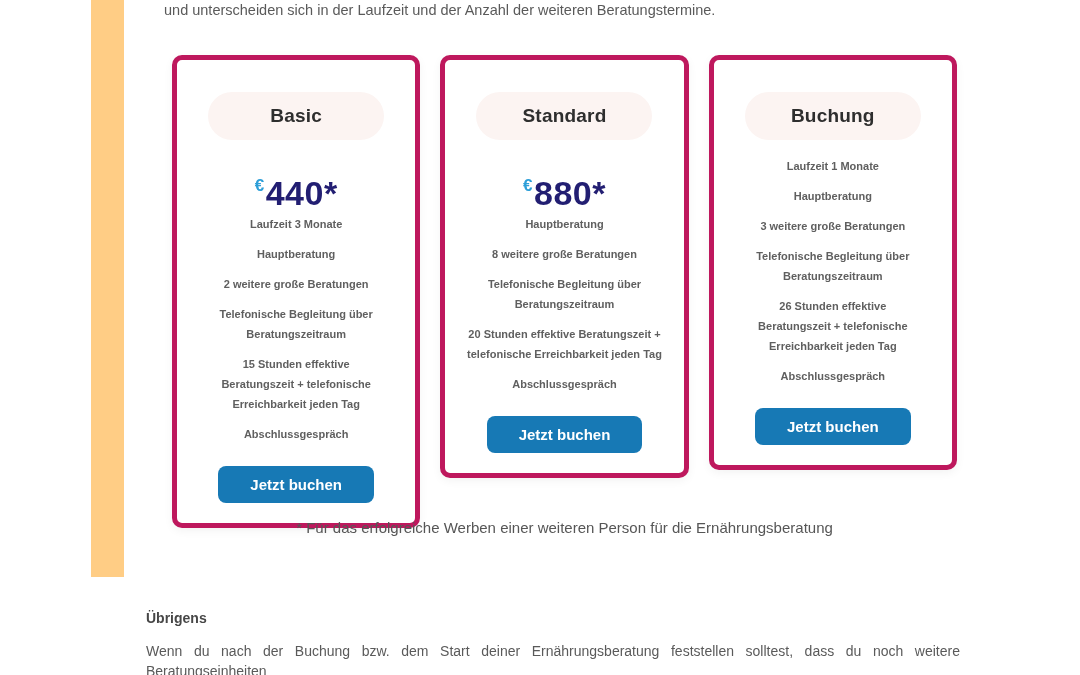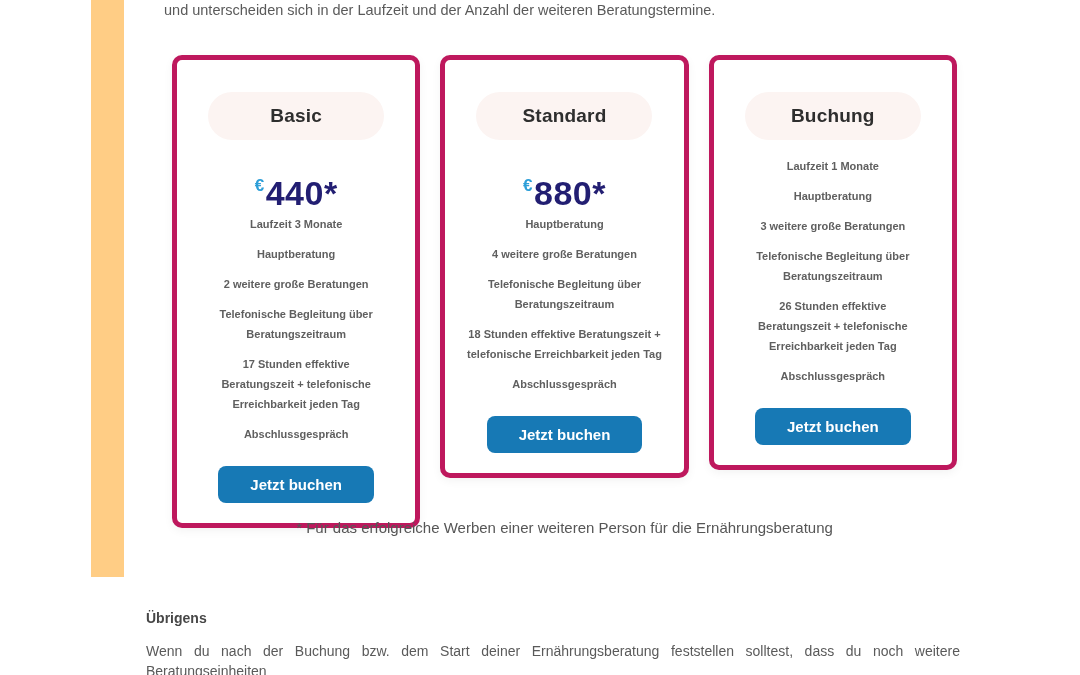--- a/index.html
+++ b/index.html
@@ -148,39 +148,39 @@
       <div class="pill">
         <span class="plan-name">Basic</span>
       </div>
       <div class="price"><span class="euro">€</span><span>440*</span></div>
       <div class="features">
         <p class="feature">Laufzeit 3 Monate</p>
         <p class="feature">Hauptberatung</p>
         <p class="feature">2 weitere große Beratungen</p>
         <p class="feature">Telefonische Begleitung über
 Beratungszeitraum</p>
-        <p class="feature">17 Stunden effektive
+        <p class="feature">15 Stunden effektive
 Beratungszeit + telefonische
 Erreichbarkeit jeden Tag</p>
         <p class="feature">Abschlussgespräch</p>
       </div>
       <button class="cta">Jetzt buchen</button>
     </div>
 
     <div class="card">
       <div class="pill">
         <span class="plan-name">Standard</span>
       </div>
       <div class="price"><span class="euro">€</span><span>880*</span></div>
       <div class="features">
         <p class="feature">Hauptberatung</p>
-        <p class="feature">4 weitere große Beratungen</p>
+        <p class="feature">8 weitere große Beratungen</p>
         <p class="feature">Telefonische Begleitung über
 Beratungszeitraum</p>
-        <p class="feature">18 Stunden effektive Beratungszeit +
+        <p class="feature">20 Stunden effektive Beratungszeit +
 telefonische Erreichbarkeit jeden Tag</p>
         <p class="feature">Abschlussgespräch</p>
       </div>
       <button class="cta">Jetzt buchen</button>
     </div>
 
     <div class="card">
       <div class="pill">
         <span class="plan-name">Buchung</span>
       </div>

